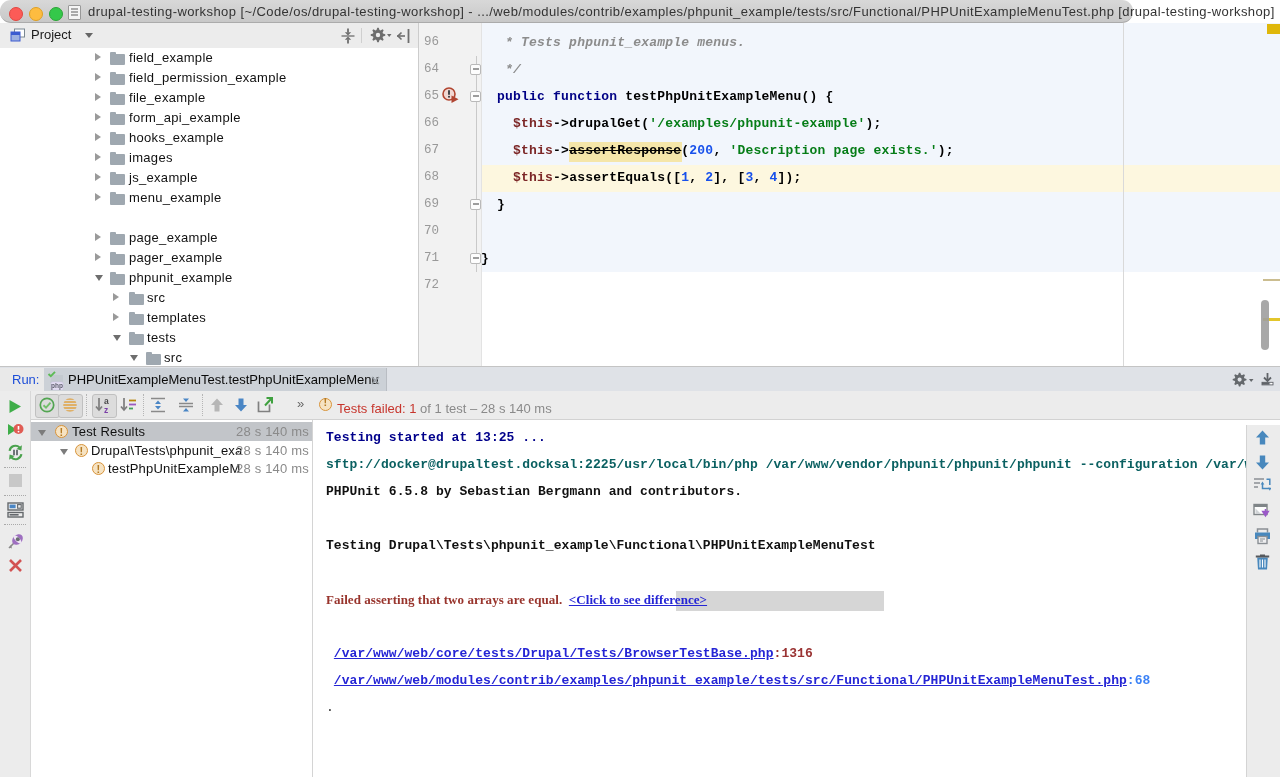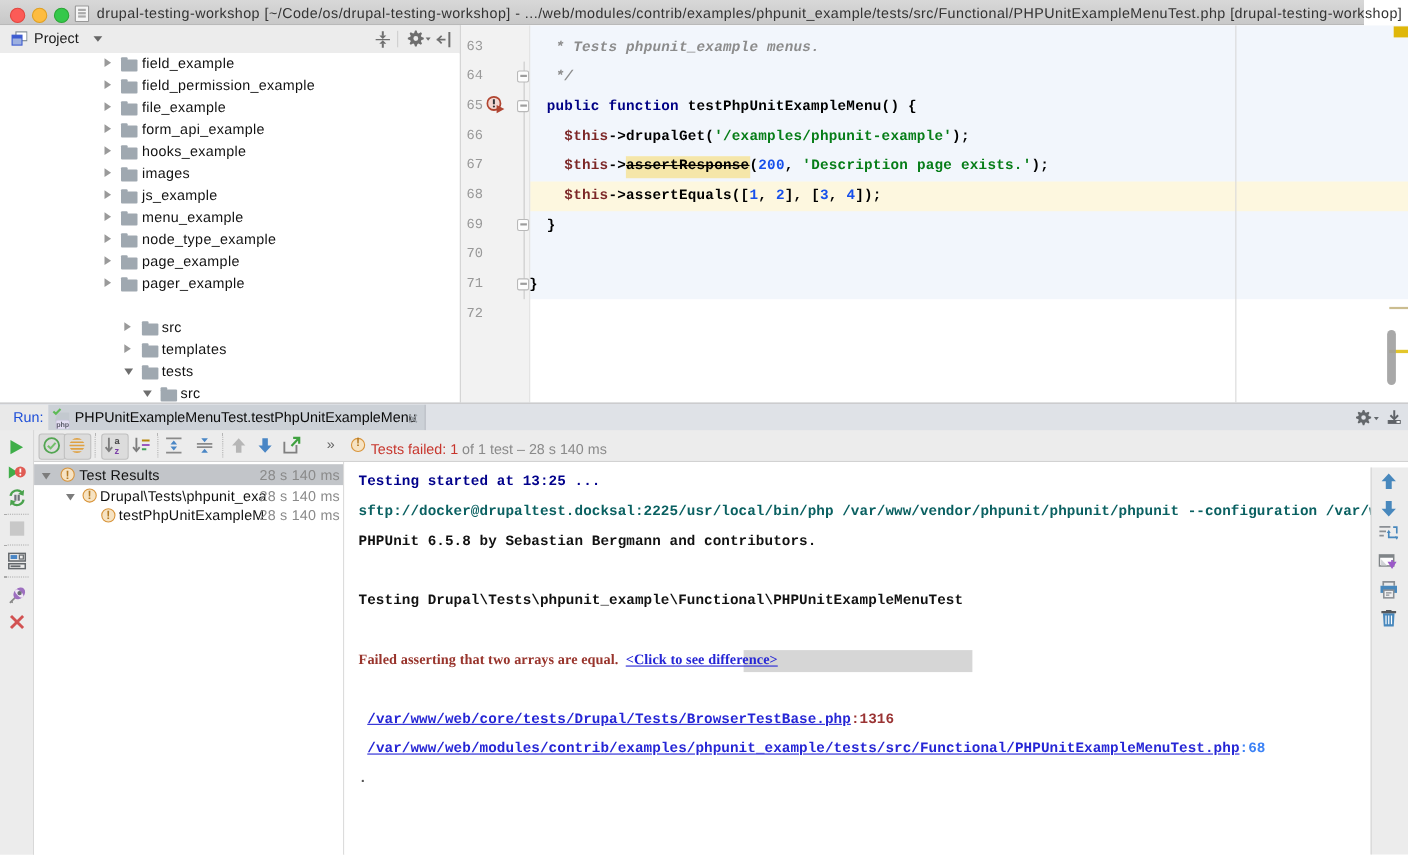--- a/index.html
+++ b/index.html
@@ -1,20 +1,20 @@
 <!DOCTYPE html>
 <html><head>
 <meta charset="utf-8">
 <style>
   html,body{margin:0;padding:0;width:1280px;height:777px;overflow:hidden;
     font-family:"Liberation Sans",sans-serif;background:#fff;}
   .abs{position:absolute;}
   
-  #titlebar{position:absolute;left:0;top:0;width:1240px;height:22px;
-    background:linear-gradient(#d8d8d8,#c8c8c8);border-bottom:1px solid #ababab;}
+  #titlebar{position:absolute;left:0;top:0;width:1133px;height:22px;
+    background:linear-gradient(#d8d8d8,#c8c8c8);border-bottom:1px solid #ababab;border-radius:11px;}
   .tl{position:absolute;top:7px;width:12px;height:12px;border-radius:50%;}
   #title-text{position:absolute;left:88px;top:4px;font-size:13px;color:#333;
     white-space:nowrap;letter-spacing:0.42px;}
   #docicon{position:absolute;left:68px;top:5px;width:11px;height:13px;
     background:#f5f5f5;border:1px solid #999;border-radius:1px;}
   #docicon:before{content:"";position:absolute;left:2px;top:2px;width:7px;height:2px;background:#aaa;box-shadow:0 3px 0 #aaa,0 6px 0 #aaa;}
   
   #pheader{position:absolute;left:0;top:23px;width:418px;height:25px;background:#ececec;border-bottom:1px solid #d9d9d9;}
   #ptree{position:absolute;left:0;top:48px;width:418px;height:318px;background:#fff;overflow:hidden;}
   .trow{position:absolute;height:20px;line-height:20px;font-size:13px;color:#111;white-space:nowrap;letter-spacing:0.3px;}
@@ -132,34 +132,34 @@
     <div class="trow" style="left:0;top:120px;width:418px;">
       <div class="tarr arr-r" style="left:95px"></div>
       <div class="folder" style="left:110px"></div>
       <span style="position:absolute;left:129px">js_example</span>
     </div>
     <div class="trow" style="left:0;top:140px;width:418px;">
       <div class="tarr arr-r" style="left:95px"></div>
       <div class="folder" style="left:110px"></div>
       <span style="position:absolute;left:129px">menu_example</span>
     </div>
-    <div class="trow" style="left:0;top:160px;width:418px;">
-      <div class="tarr arr-r" style="left:95px"></div>
-      <div class="folder" style="left:110px"></div>
-      <span style="position:absolute;left:129px">node_type_example</span>
-    </div>
     <div class="trow" style="left:0;top:180px;width:418px;">
       <div class="tarr arr-r" style="left:95px"></div>
       <div class="folder" style="left:110px"></div>
       <span style="position:absolute;left:129px">page_example</span>
     </div>
     <div class="trow" style="left:0;top:200px;width:418px;">
       <div class="tarr arr-r" style="left:95px"></div>
       <div class="folder" style="left:110px"></div>
       <span style="position:absolute;left:129px">pager_example</span>
+    </div>
+    <div class="trow" style="left:0;top:220px;width:418px;">
+      <div class="tarr arr-d" style="left:95px"></div>
+      <div class="folder" style="left:110px"></div>
+      <span style="position:absolute;left:129px">phpunit_example</span>
     </div>
     <div class="trow" style="left:0;top:240px;width:418px;">
       <div class="tarr arr-r" style="left:113px"></div>
       <div class="folder" style="left:129px"></div>
       <span style="position:absolute;left:147px">src</span>
     </div>
     <div class="trow" style="left:0;top:280px;width:418px;">
       <div class="tarr arr-d" style="left:113px"></div>
       <div class="folder" style="left:129px"></div>
       <span style="position:absolute;left:147px">tests</span>
@@ -187,21 +187,21 @@
       <div class="cline" style="left:62px;top:32.5px"><span class="cmt">   */</span></div>
       <div class="cline" style="left:62px;top:59.5px">  <span class="kw">public function</span> testPhpUnitExampleMenu() {</div>
       <div class="cline" style="left:62px;top:86.5px">    <span class="var">$this</span>-&gt;drupalGet(<span class="str">'/examples/phpunit-example'</span>);</div>
       <div class="cline" style="left:62px;top:113.5px">    <span class="var">$this</span>-&gt;<span class="strike">assertResponse</span>(<span class="num">200</span>, <span class="str">'Description page exists.'</span>);</div>
       <div class="cline" style="left:62px;top:140.5px">    <span class="var">$this</span>-&gt;assertEquals([<span class="num">1</span>, <span class="num">2</span>], [<span class="num">3</span>, <span class="num">4</span>]);</div>
       <div class="cline" style="left:62px;top:167.5px">  }</div>
       <div class="cline" style="left:62px;top:221.5px">}</div>
     </div>
   <div id="gutter">
     <div id="gnums">
-        <div class="lnum" style="top:5.5px;left:2px;width:18px;">63</div>
+        <div class="lnum" style="top:5.5px;left:2px;width:18px;">96</div>
         <div class="lnum" style="top:32.5px;left:2px;width:18px;">64</div>
         <div class="lnum" style="top:59.5px;left:2px;width:18px;">65</div>
         <div class="lnum" style="top:86.5px;left:2px;width:18px;">66</div>
         <div class="lnum" style="top:113.5px;left:2px;width:18px;">67</div>
         <div class="lnum" style="top:140.5px;left:2px;width:18px;">68</div>
         <div class="lnum" style="top:167.5px;left:2px;width:18px;">69</div>
         <div class="lnum" style="top:194.5px;left:2px;width:18px;">70</div>
         <div class="lnum" style="top:221.5px;left:2px;width:18px;">71</div>
         <div class="lnum" style="top:248.5px;left:2px;width:18px;">72</div>
       </div>

